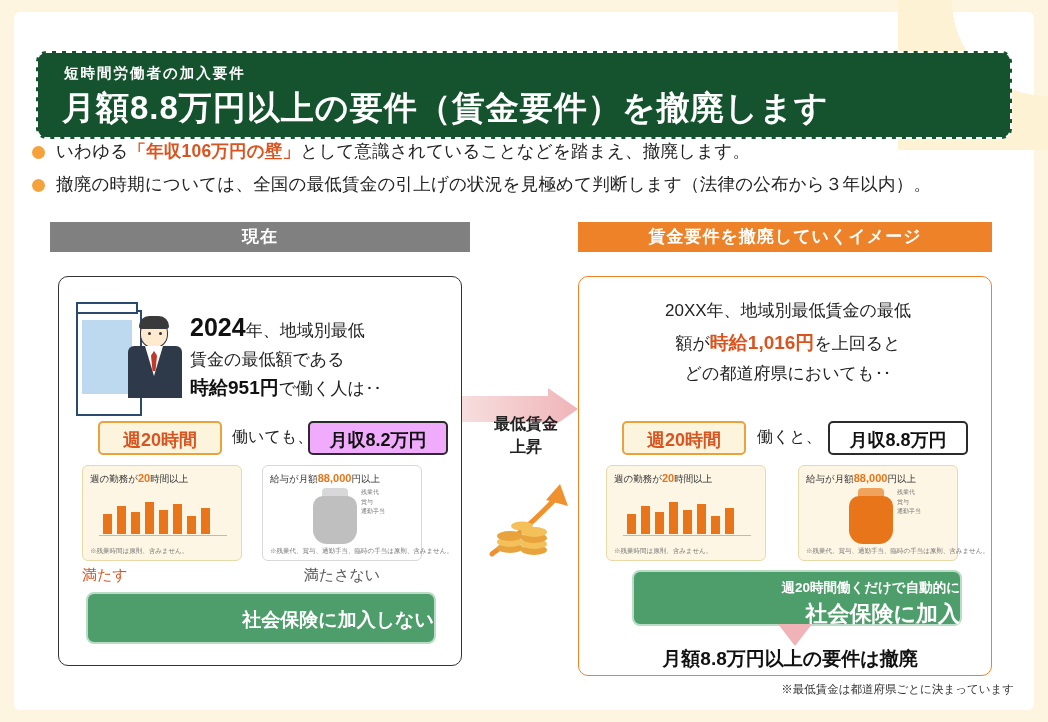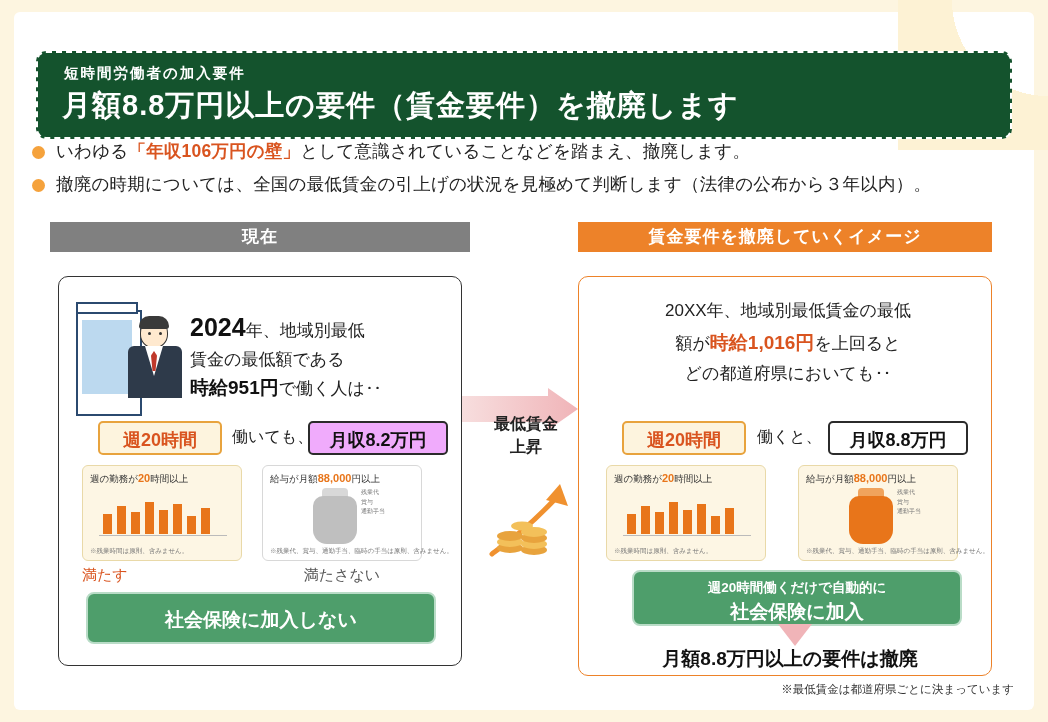--- a/index.html
+++ b/index.html
@@ -62,21 +62,21 @@
     top: 11px;
     font-size: 14.5px;
     color: #ffffff;
     letter-spacing: 2px;
     font-weight: bold;
   }
   .title-main {
     position: absolute;
     left: 24px;
     top: 33px;
-    font-size: 29px;
+    font-size: 33px;
     color: #ffffff;
     font-weight: bold;
     letter-spacing: 1px;
   }
 
   
   .bullets {
     position: absolute;
     left: 32px;
     top: 140px;
@@ -419,21 +419,21 @@
     top: 566px;
     width: 160px;
     text-align: center;
     font-size: 15px;
     color: #555;
   }
   .green-box {
     position: absolute;
     border-radius: 8px;
     box-sizing: border-box;
-    text-align: center;
+    text-align: right;
     color: #ffffff;
     font-weight: bold;
   }
   .green-l {
     left: 86px;
     top: 592px;
     width: 350px;
     height: 52px;
     background: #4e9e6b;
     border: 2px solid #b9dcc7;
@@ -510,21 +510,21 @@
     left: 632px;
     top: 570px;
     width: 330px;
     height: 56px;
     background: #4e9e6b;
     border: 2px solid #b9dcc7;
     font-size: 13.5px;
     padding-top: 7px;
   }
   .green-r .l2 {
-    font-size: 19px;
+    font-size: 22px;
     display: block;
     margin-top: 2px;
   }
   .down-arrow {
     position: absolute;
     left: 772px;
     top: 624px;
     width: 46px;
     height: 22px;
   }

